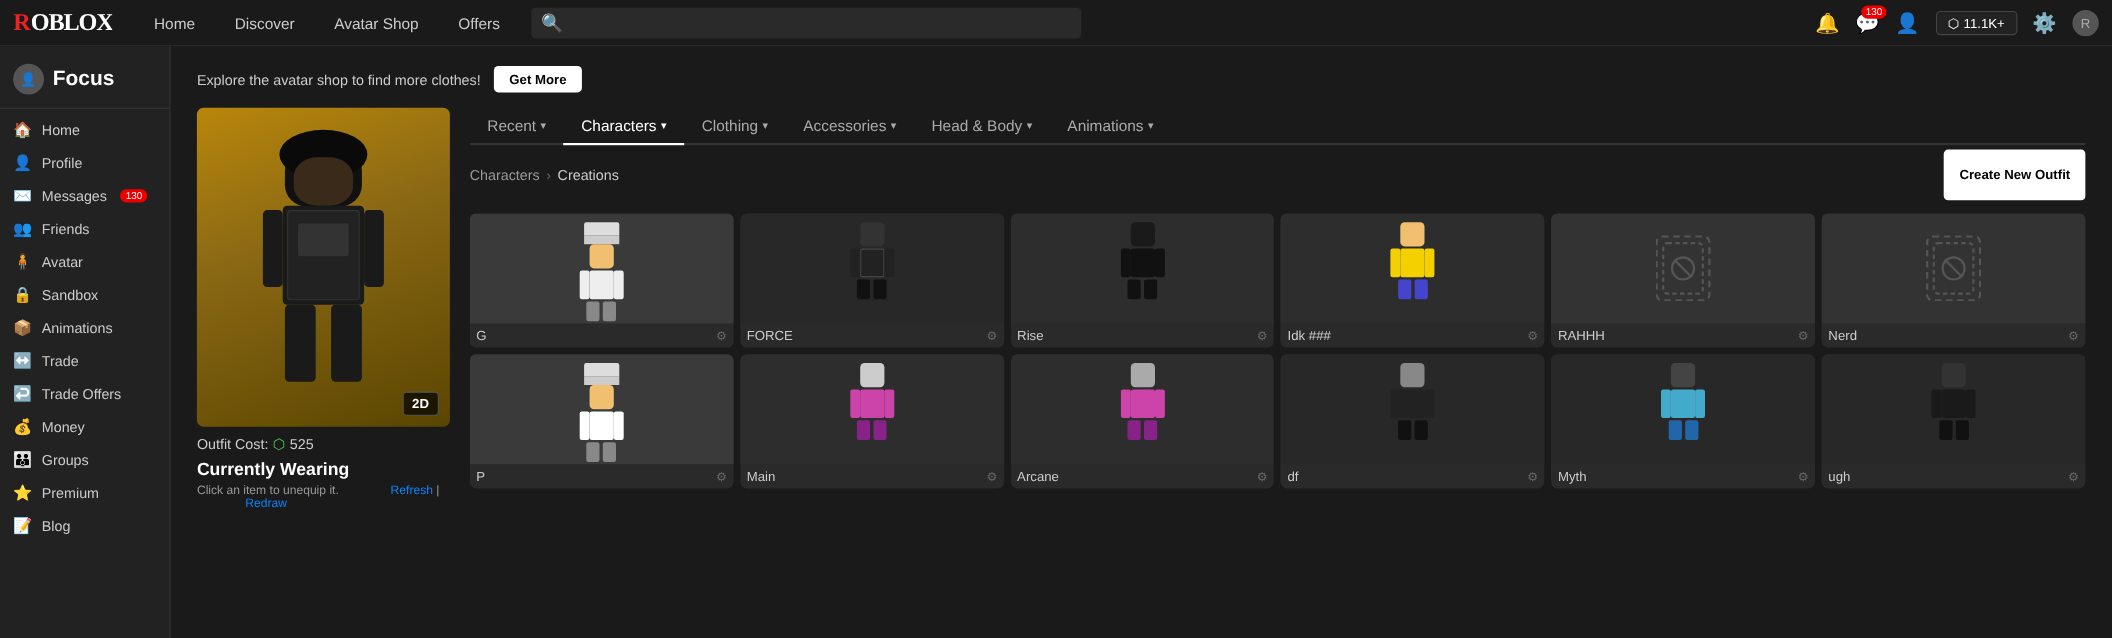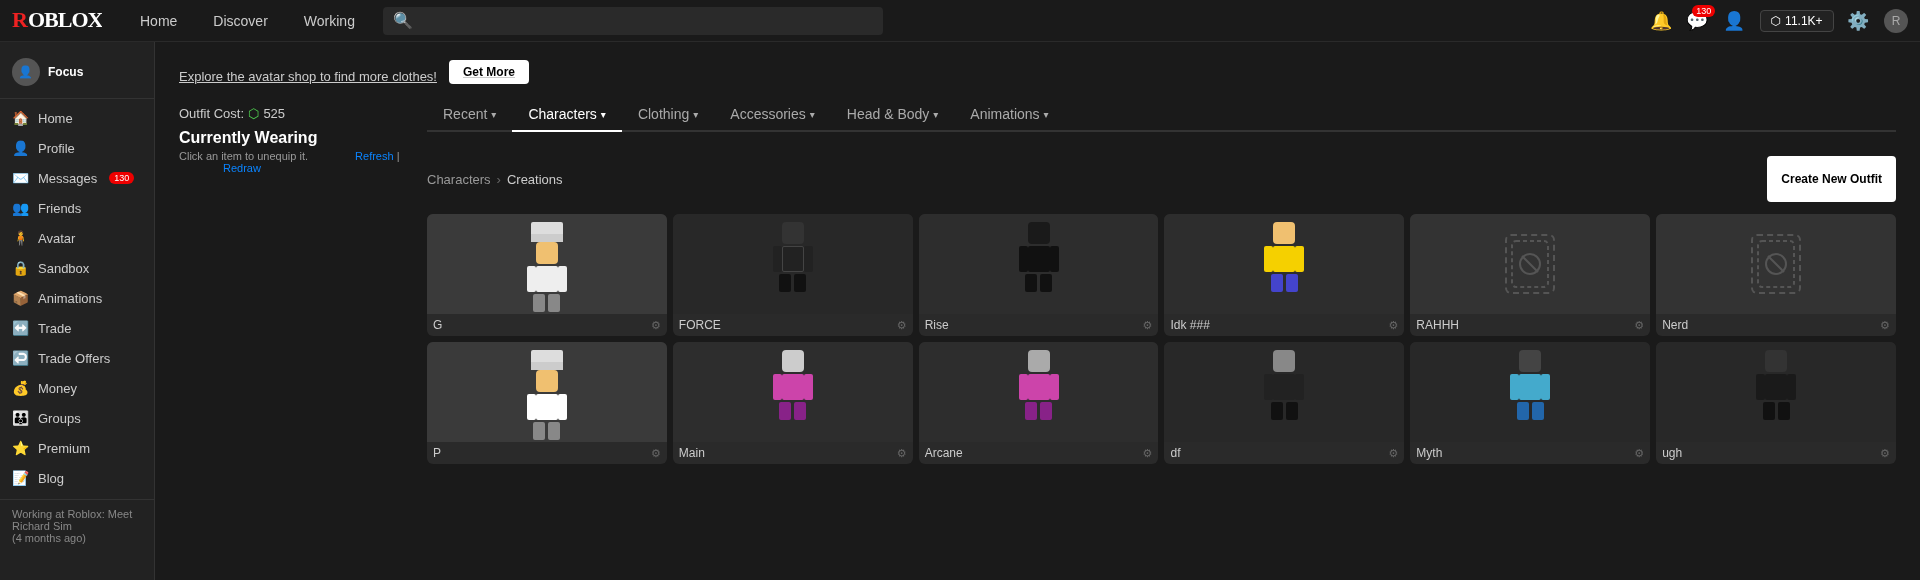--- a/index.html
+++ b/index.html
@@ -112,21 +112,21 @@
     .avatar-circle {
       width: 28px;
       height: 28px;
       border-radius: 50%;
       background: #555;
       display: flex;
       align-items: center;
       justify-content: center;
       font-size: 12px;
     }
-    .sidebar-username { font-size: 12px; font-weight: bold; }
+    .sidebar-username { font-size: 19px; font-weight: bold; }
     .sidebar-item {
       display: flex;
       align-items: center;
       gap: 8px;
       padding: 7px 12px;
       font-size: 13px;
       color: #ccc;
       cursor: pointer;
     }
     .sidebar-item .icon { font-size: 14px; width: 18px; text-align: center; }
@@ -154,25 +154,24 @@
     }
     .page-header {
       display: flex;
       align-items: center;
       justify-content: space-between;
       margin-bottom: 14px;
     }
     .page-title { font-size: 26px; font-weight: bold; }
     .shop-banner {
       display: flex;
-      align-items: flex-end;
+      align-items: center;
       gap: 12px;
       font-size: 13px;
       color: #ccc;
-      text-decoration: underline;
     }
     .get-more-btn {
       background: #fff;
       color: #000;
       border: none;
       border-radius: 4px;
       padding: 5px 14px;
       font-size: 12px;
       font-weight: bold;
       cursor: pointer;
@@ -240,21 +239,21 @@
 
     
     .right-panel { flex: 1; overflow: hidden; }
 
     
     .tabs {
       display: flex;
       align-items: center;
       gap: 0;
       border-bottom: 2px solid #333;
-      margin-bottom: 24px;
+      margin-bottom: 4px;
     }
     .tab {
       padding: 8px 16px;
       font-size: 14px;
       color: #aaa;
       cursor: pointer;
       border-bottom: 2px solid transparent;
       margin-bottom: -2px;
       display: flex;
       align-items: center;
@@ -357,21 +356,22 @@
 
 <nav class="top-nav">
   <div class="nav-logo">
     <svg width="90" height="26" viewBox="0 0 90 26">
       <text x="0" y="22" font-family="Arial Black" font-size="22" font-weight="900" fill="#e22">R</text>
       <text x="16" y="22" font-family="Arial Black" font-size="22" font-weight="900" fill="#fff">OBLOX</text>
     </svg>
   </div>
   <a class="nav-link">Home</a>
   <a class="nav-link">Discover</a>
-  <a class="nav-link">Working</a>
+  <a class="nav-link">Avatar Shop</a>
+  <a class="nav-link">Offers</a>
   <div class="nav-search">
     <span style="color:#888;">🔍</span>
   </div>
   <div class="nav-right">
     <div class="nav-icon">🔔</div>
     <div class="nav-icon">
       💬
       <span class="badge">130</span>
     </div>
     <div class="nav-icon">👤</div>
@@ -439,37 +439,55 @@
       <span>Groups</span>
     </div>
     <div class="sidebar-item">
       <span class="icon">⭐</span>
       <span>Premium</span>
     </div>
     <div class="sidebar-item">
       <span class="icon">📝</span>
       <span>Blog</span>
     </div>
-    <div class="sidebar-bottom">
-      <div>Working at Roblox: Meet Richard Sim</div>
-      <div>(4 months ago)</div>
-    </div>
   </aside>
 
   <main class="content">
     <div class="page-header">
       <div class="shop-banner">
         <span>Explore the avatar shop to find more clothes!</span>
         <button class="get-more-btn">Get More</button>
       </div>
     </div>
 
     <div class="editor-layout">
 
       <div class="avatar-preview">
+        <div class="avatar-canvas">
+
+          <div style="position:relative; width:130px; height:260px;">
+
+            <div style="position:absolute;top:10px;left:30px;width:70px;height:65px;background:#111;border-radius:50% 50% 30% 30%;"></div>
+            <div style="position:absolute;top:5px;left:25px;width:80px;height:45px;background:#0a0a0a;border-radius:50%;"></div>
+
+            <div style="position:absolute;top:30px;left:38px;width:54px;height:44px;background:#3a2a1a;border-radius:40%;"></div>
+
+            <div style="position:absolute;top:74px;left:28px;width:74px;height:90px;background:#1a1a1a;border-radius:4px;"></div>
+
+            <div style="position:absolute;top:78px;left:32px;width:66px;height:82px;background:#222;border-radius:3px;border:1px solid #333;"></div>
+            <div style="position:absolute;top:90px;left:42px;width:46px;height:30px;background:#333;border-radius:2px;"></div>
+
+            <div style="position:absolute;top:78px;left:10px;width:18px;height:70px;background:#1a1a1a;border-radius:4px;"></div>
+            <div style="position:absolute;top:78px;right:10px;width:18px;height:70px;background:#1a1a1a;border-radius:4px;"></div>
+
+            <div style="position:absolute;top:164px;left:30px;width:28px;height:70px;background:#1a1a1a;border-radius:4px;"></div>
+            <div style="position:absolute;top:164px;right:30px;width:28px;height:70px;background:#1a1a1a;border-radius:4px;"></div>
+          </div>
+          <div class="avatar-2d-badge">2D</div>
+        </div>
         <div class="outfit-cost">
           <span>Outfit Cost:</span>
           <span class="robux-icon">⬡</span>
           <span>525</span>
         </div>
         <div class="currently-wearing-title">Currently Wearing</div>
         <div class="currently-wearing-sub">
           <span>Click an item to unequip it.</span>
           <span class="refresh-redraw">Refresh</span>
           <span> | </span>

